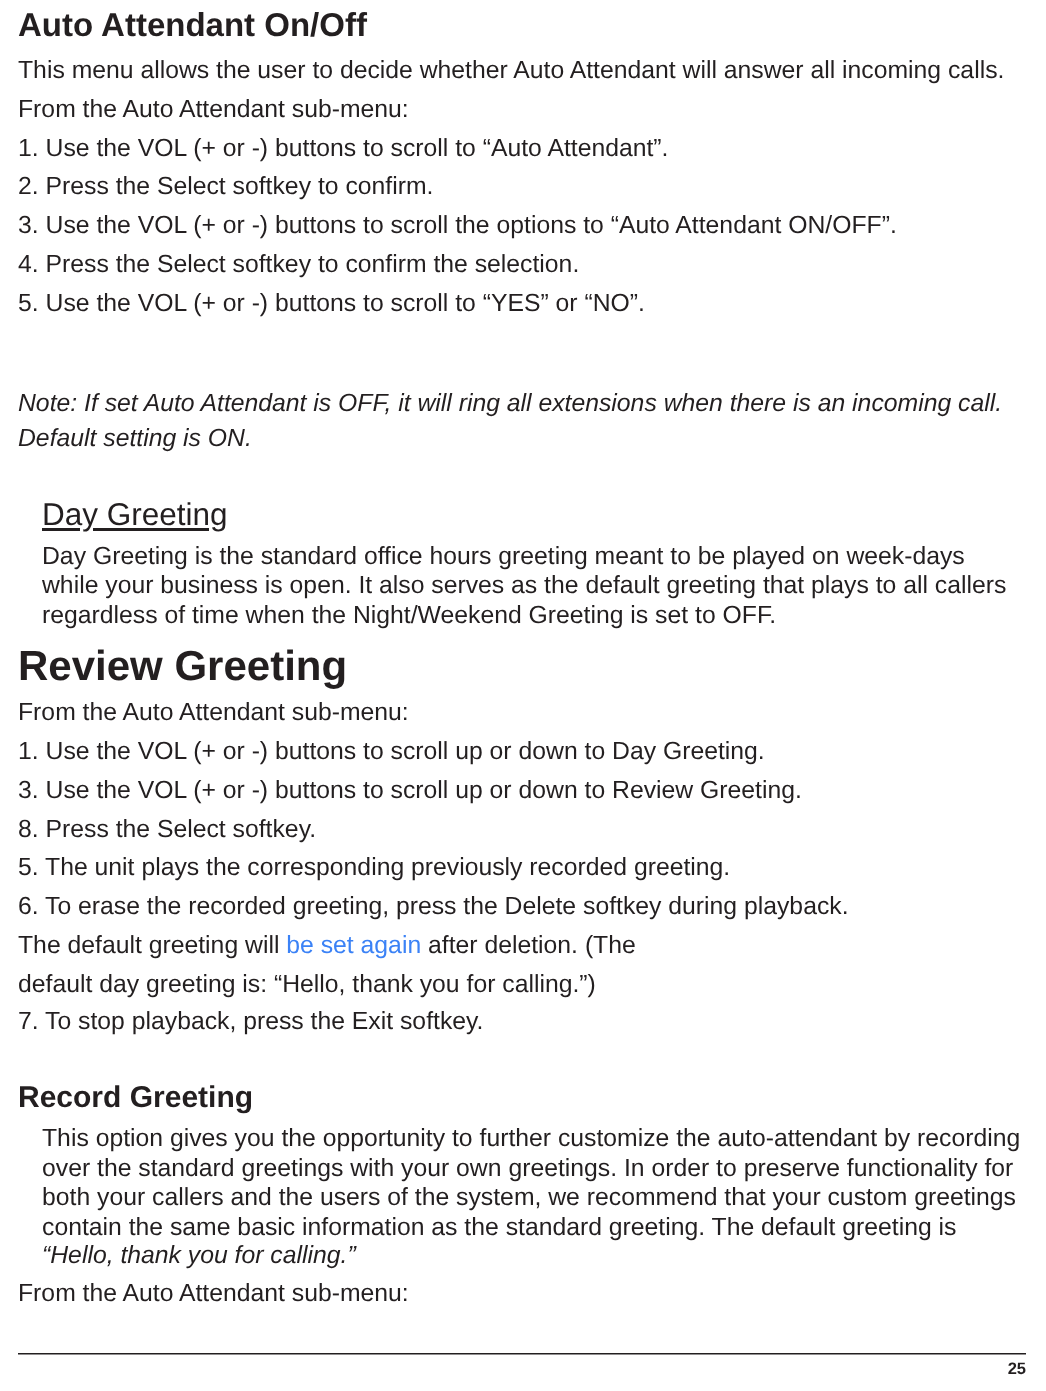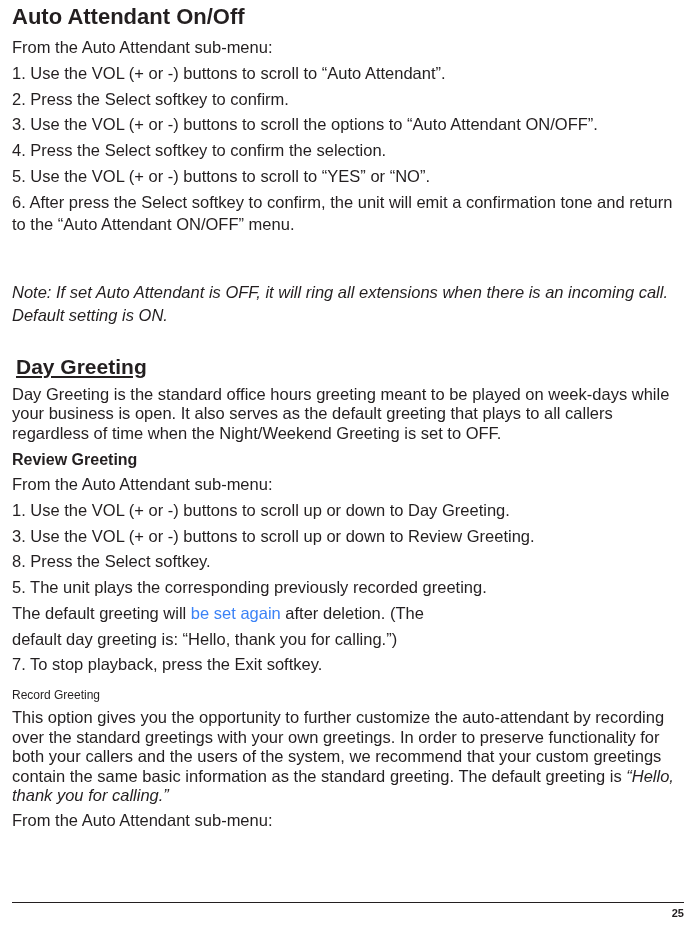--- a/index.html
+++ b/index.html
@@ -19,42 +19,42 @@
     position: relative;
     font-stretch: condensed;
   }
   .h1 {
     font-size: 22px;
     font-weight: 700;
     margin: 0 0 6px 0;
   }
   .h1-u {
     font-size: 21px;
-    font-weight: 700;
+    font-weight: 400;
     text-decoration: underline;
-    margin: 28px 0 6px 4px;
+    margin: 28px 0 6px 16px;
   }
   .h2 {
-    font-size: 16px;
+    font-size: 28px;
     font-weight: 700;
     margin: 8px 0 4px 0;
   }
   .h2-gap {
-    font-size: 12px;
-    font-weight: 400;
-    margin: 12px 0 6px 0;
+    font-size: 20px;
+    font-weight: 700;
+    margin: 28px 0 6px 0;
   }
   p {
     font-size: 16.5px;
     line-height: 1.38;
     margin: 3px 0 3px 0;
   }
   .tight p {
     line-height: 1.18;
-    margin: 2px 0 2px 0;
+    margin: 2px 0 2px 16px;
   }
   .note {
     font-style: italic;
     margin-top: 45px;
   }
   .red {
     color: #3b82f6;
   }
   .inline-ital {
     font-style: italic;
@@ -76,40 +76,41 @@
     font-size: 11px;
   }
 </style>
 </head>
 <body>
 
 <div class="page">
 
   <div class="h1">Auto Attendant On/Off</div>
 
+  <p>This menu allows the user to decide whether Auto Attendant will answer all incoming calls.</p>
   <p>From the Auto Attendant sub-menu:</p>
   <p>1. Use the VOL (+ or -) buttons to scroll to “Auto Attendant”.</p>
   <p>2. Press the Select softkey to confirm.</p>
   <p>3. Use the VOL (+ or -) buttons to scroll the options to “Auto Attendant ON/OFF”.</p>
   <p>4. Press the Select softkey to confirm the selection.</p>
   <p>5. Use the VOL (+ or -) buttons to scroll to “YES” or “NO”.</p>
-  <p>6. After press the Select softkey to confirm, the unit will emit a confirmation tone and return to the “Auto Attendant ON/OFF” menu.</p>
   <p class="note">Note: If set Auto Attendant is OFF, it will ring all extensions when there is an incoming call. Default setting is ON.</p>
 
   <div class="h1-u">Day Greeting</div>
   <div class="tight">
     <p>Day Greeting is the standard office hours greeting meant to be played on week-days while your business is open.  It also serves as the default greeting that plays to all callers regardless of time when the Night/Weekend Greeting is set to OFF.</p>
   </div>
 
   <div class="h2">Review Greeting</div>
   <p>From the Auto Attendant sub-menu:</p>
   <p>1. Use the VOL (+ or -) buttons to scroll up or down to Day Greeting.</p>
   <p>3. Use the VOL (+ or -) buttons to scroll up or down to Review Greeting.</p>
   <p>8. Press the Select softkey.</p>
   <p>5. The unit plays the corresponding previously recorded greeting.</p>
+  <p>6. To erase the recorded greeting, press the Delete softkey during playback.</p>
 
   <p>
     <span>The default greeting will </span><span class="red">be set again</span><span>  after deletion.  (The</span>
   </p>
   <p>default day greeting is:  “Hello, thank you for calling.”)</p>
   <p>7. To stop playback, press the Exit softkey.</p>
 
   <div class="h2-gap">Record Greeting</div>
   <div class="tight">
     <p>

